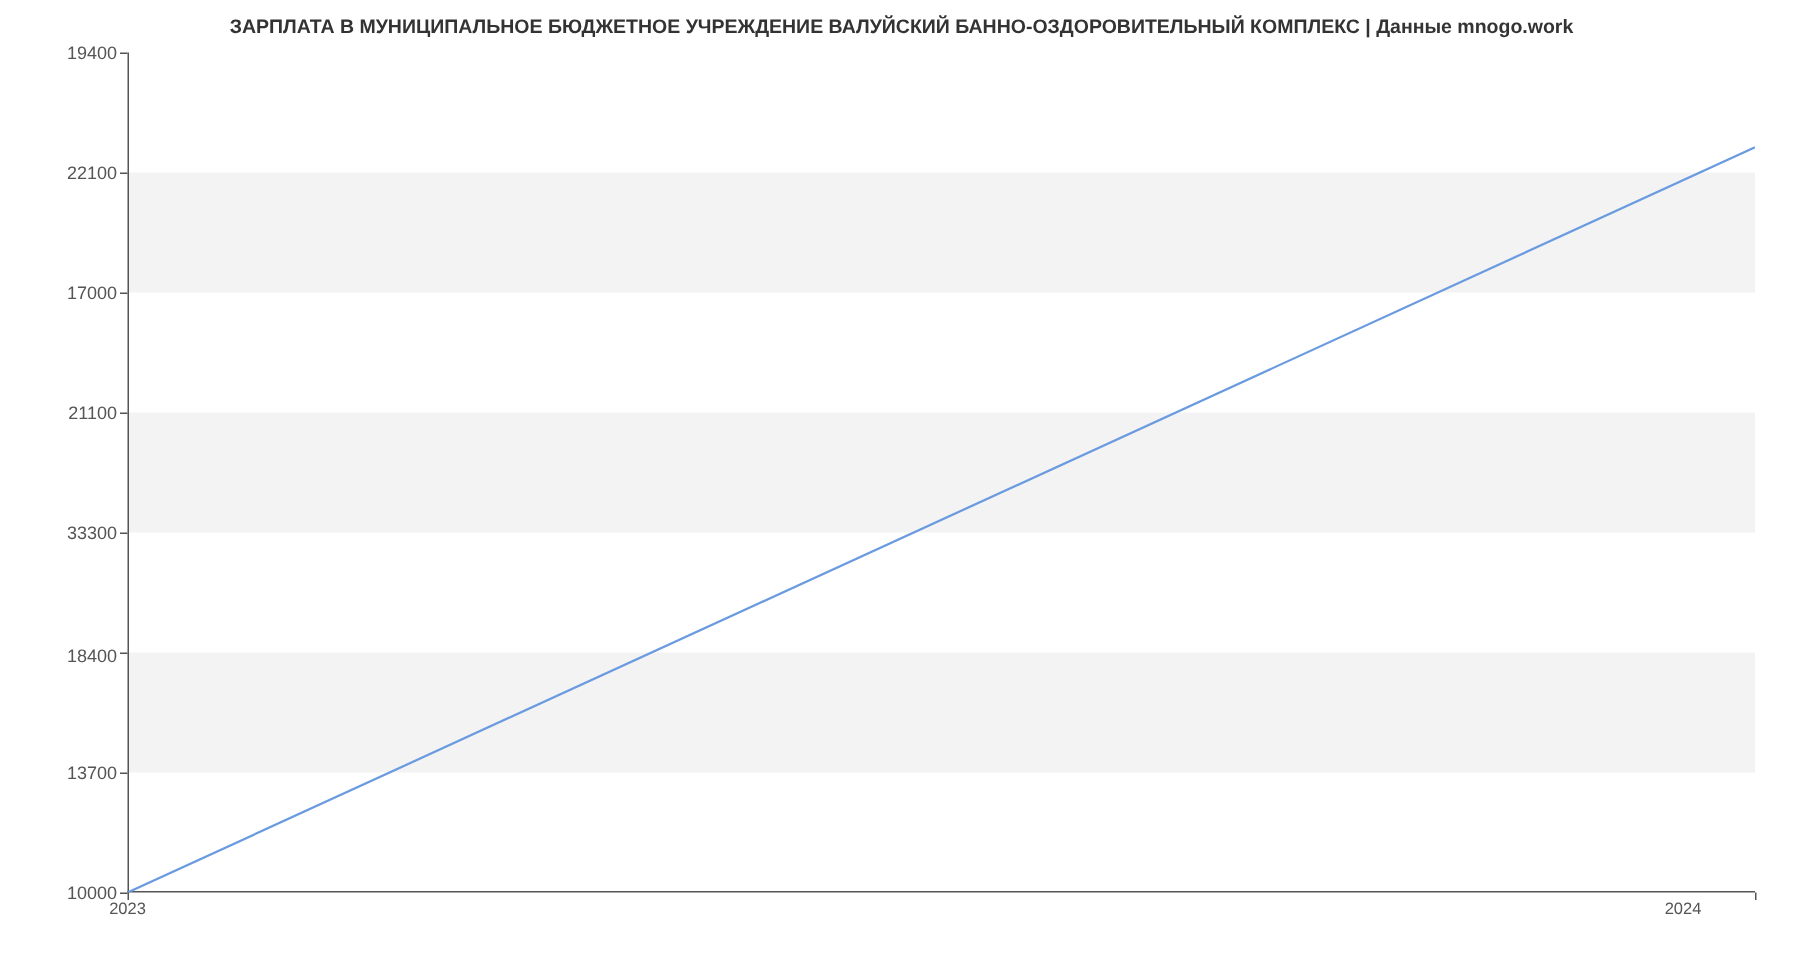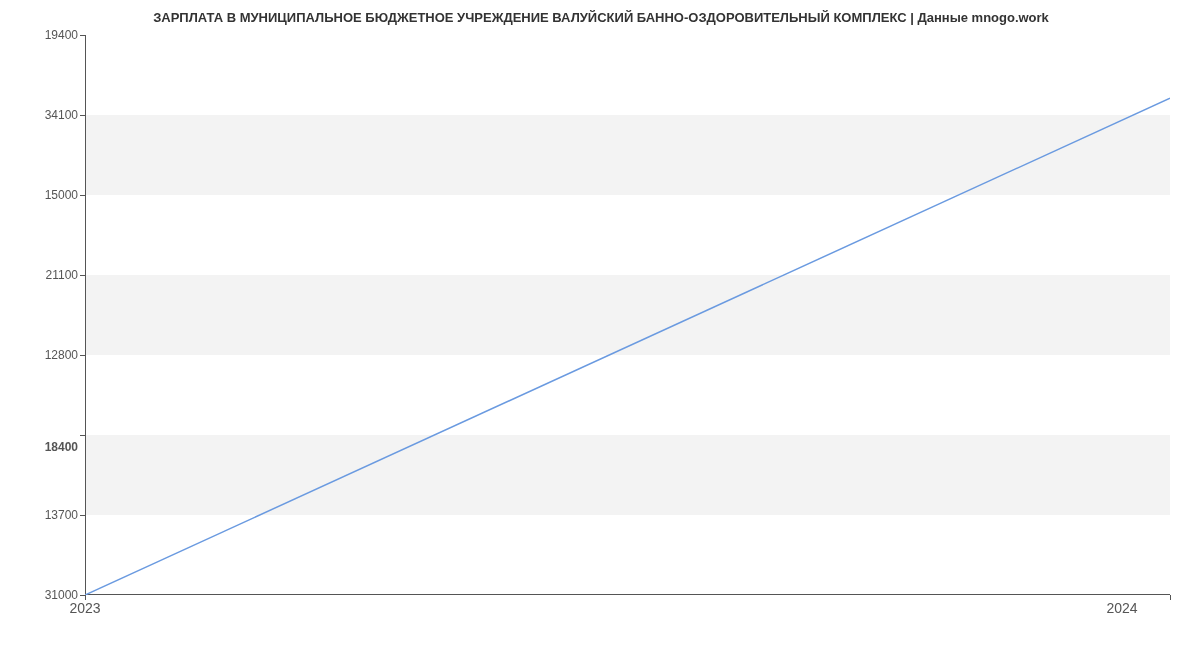--- a/index.html
+++ b/index.html
@@ -53,21 +53,21 @@
       position: absolute;
       right: 1122px;
       font-size: 12px;
       color: #555555;
       transform: translateY(-50%);
       text-align: left;
     }
     .x-tick-label {
       position: absolute;
       top: 600px;
-      font-size: 14px;
+      font-size: 11px;
       color: #555555;
       transform: translateX(-50%);
     }
     .y-tick-mark {
       position: absolute;
       left: -5px;
       width: 5px;
       height: 1px;
       background: #555555;
     }
@@ -107,22 +107,22 @@
     <div class="y-tick-mark" style="top: 399.5px;"></div>
     <div class="y-tick-mark" style="top: 319.5px;"></div>
     <div class="y-tick-mark" style="top: 239.5px;"></div>
     <div class="y-tick-mark" style="top: 159.5px;"></div>
     <div class="y-tick-mark" style="top: 79.5px;"></div>
     <div class="y-tick-mark" style="top: -0.5px;"></div>
     <div class="x-tick-mark" style="left: -0.5px;"></div>
     <div class="x-tick-mark" style="left: 1084.5px;"></div>
   </div>
 
-<div class="y-tick-label" style="top: 595px;">31000</div>
+<div class="y-tick-label" style="top: 595px;">10000</div>
 <div class="y-tick-label" style="top: 515px;">13700</div>
-<div class="y-tick-label" style="top: 447px; font-weight: bold;">18400</div>
-<div class="y-tick-label" style="top: 355px;">12800</div>
+<div class="y-tick-label" style="top: 437px;">18400</div>
+<div class="y-tick-label" style="top: 355px;">33300</div>
 <div class="y-tick-label" style="top: 275px;">21100</div>
-<div class="y-tick-label" style="top: 195px;">15000</div>
-<div class="y-tick-label" style="top: 115px;">34100</div>
+<div class="y-tick-label" style="top: 195px;">17000</div>
+<div class="y-tick-label" style="top: 115px;">22100</div>
 <div class="y-tick-label" style="top: 35px;">19400</div>
 <div class="x-tick-label" style="left: 85px;">2023</div>
 <div class="x-tick-label" style="left: 1122px;">2024</div>
 
 </body></html>

